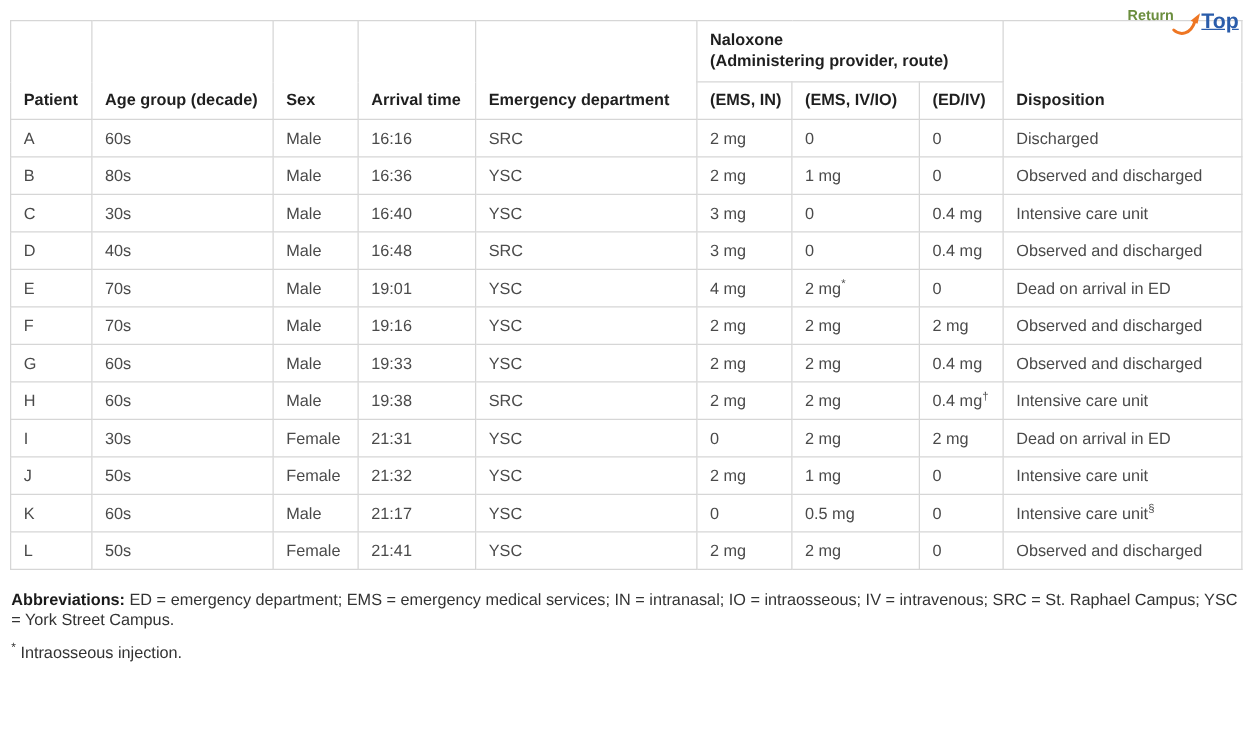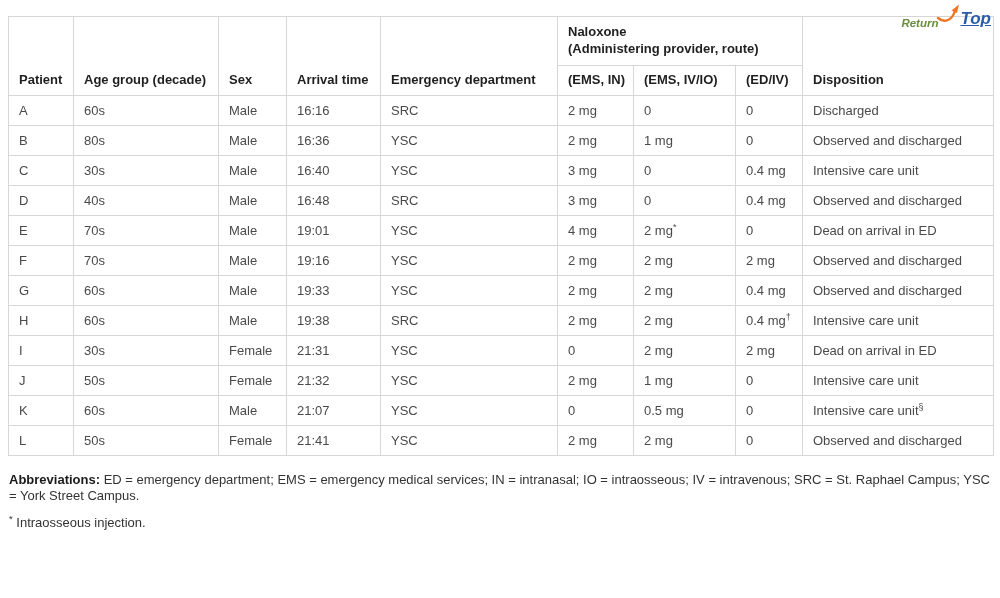--- a/index.html
+++ b/index.html
@@ -22,25 +22,24 @@
     color: #000;
     width: 896px;
     letter-spacing: 0.1px;
   }
 
   
   .return-top {
     position: absolute;
     top: 7px; right: 9px;
     display: flex;
-    align-items: flex-end;
+    align-items: flex-start;
     height: 22px;
     cursor: pointer;
     white-space: nowrap;
-    font-style: italic;
   }
   .return-label {
     color: #6b8e3e;
     font-size: 11.5px;
     font-weight: 600;
   }
   .return-arrow-icon { margin: 2px -4px 0 -2px; display: block; }
   .top-link {
     color: #2a5caa;
     font-size: 17px;
@@ -246,21 +245,21 @@
           <td>YSC</td>
           <td>2 mg</td>
           <td>1 mg</td>
           <td>0</td>
           <td>Intensive care unit</td>
         </tr>
         <tr>
           <td>K</td>
           <td>60s</td>
           <td>Male</td>
-          <td>21:07</td>
+          <td>21:17</td>
           <td>YSC</td>
           <td>0</td>
           <td>0.5 mg</td>
           <td>0</td>
           <td>Intensive care unit<sup>§</sup></td>
         </tr>
         <tr>
           <td>L</td>
           <td>50s</td>
           <td>Female</td>

